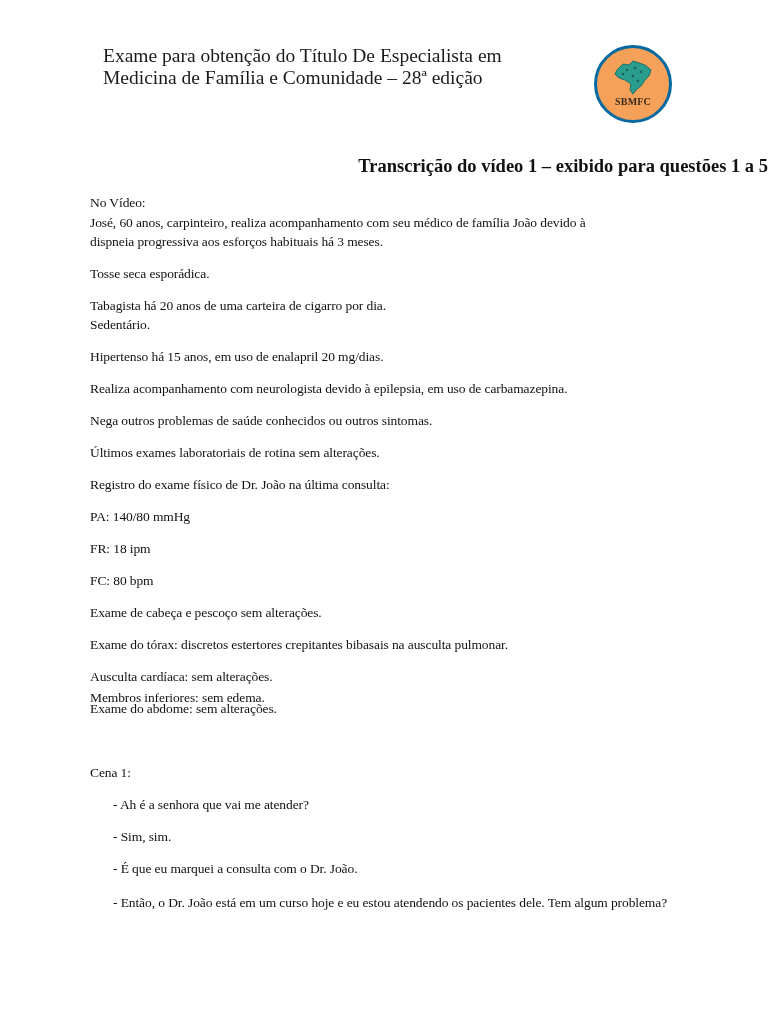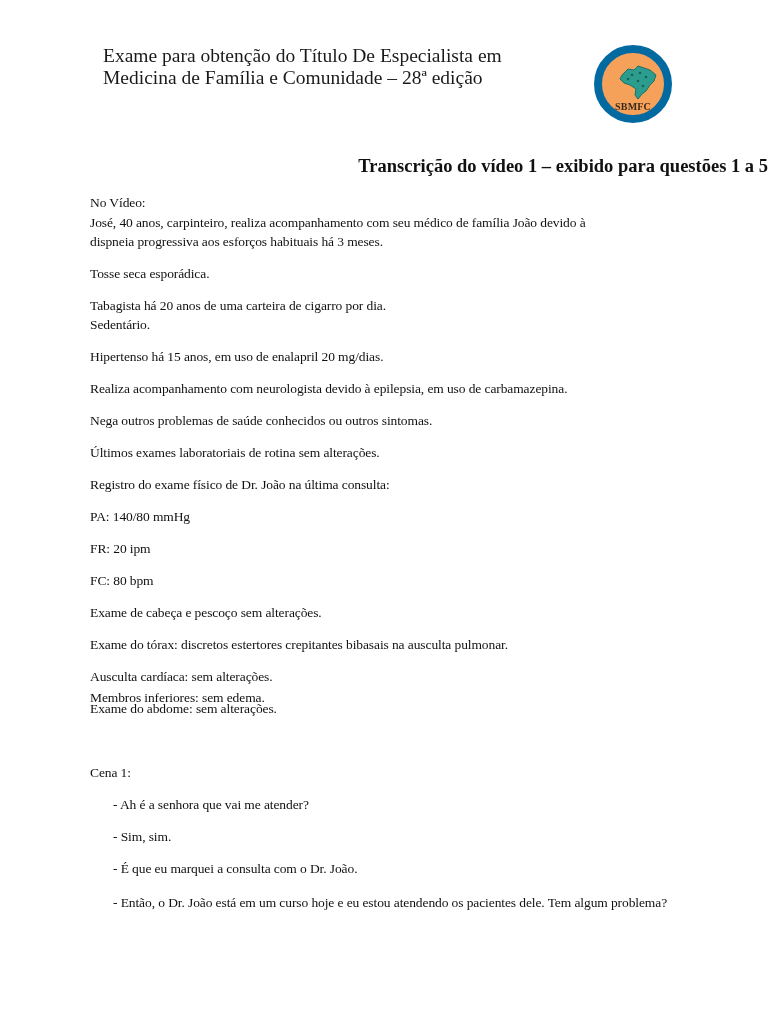--- a/index.html
+++ b/index.html
@@ -5,21 +5,21 @@
     html, body { margin: 0; padding: 0; background: #ffffff; }
     body { width: 768px; height: 1024px; position: relative; overflow: hidden; color: #111; }
     .header-title {
       position: absolute; left: 103px; top: 45px;
       font-family: Liberation Serif, serif;
       font-size: 19.5px; line-height: 22px; color: #1a1a1a;
     }
     .header-title div { white-space: nowrap; }
     .logo {
       position: absolute; left: 594px; top: 45px; width: 78px; height: 78px;
-      border-radius: 50%; background: #f5a15a; border: 8px solid #0369a1; box-sizing: border-box;
+      border-radius: 50%; background: #f5a15a; border: 3px solid #0369a1; box-sizing: border-box;
     }
     .logo svg { position: absolute; left: 14px; top: 8px; }
     .logo-text {
       position: absolute; left: 0; right: 0; top: 48px; text-align: center;
       font-family: "Liberation Serif", serif; font-weight: bold; font-size: 10px; color: #3a2a1a; letter-spacing: 0.2px;
     }
     .doc-title {
       position: absolute; left: 0; right: 0; top: 156px; text-align: right;
       font-family: "Liberation Serif", serif; font-weight: bold; font-size: 18.5px; color: #111;
     }
@@ -49,33 +49,33 @@
     <circle cx="27" cy="25" r="1.3" fill="#1f5f58"></circle>
       <circle cx="12" cy="18" r="1.3" fill="#1f5f58"></circle>
   </svg>
   <div class="logo-text">SBMFC</div>
 </div>
 
 <div class="doc-title">Transcrição do vídeo 1 – exibido para questões 1 a 5</div>
 
 <div class="body-text">
   <div class="line italic" style="top:195px">No Vídeo:</div>
-  <div class="line" style="top:215px">José, 40 anos, carpinteiro, realiza acompanhamento com seu médico de família João devido à</div>
+  <div class="line" style="top:215px">José, 60 anos, carpinteiro, realiza acompanhamento com seu médico de família João devido à</div>
   <div class="line" style="top:234px">dispneia progressiva aos esforços habituais há 3 meses.</div>
 
   <div class="line" style="top:266px">Tosse seca esporádica.</div>
   <div class="line" style="top:298px">Tabagista há 20 anos de uma carteira de cigarro por dia.</div>
   <div class="line" style="top:317px">Sedentário.</div>
   <div class="line" style="top:349px">Hipertenso há 15 anos, em uso de enalapril 20 mg/dias.</div>
   <div class="line" style="top:381px">Realiza acompanhamento com neurologista devido à epilepsia, em uso de carbamazepina.</div>
   <div class="line" style="top:413px">Nega outros problemas de saúde conhecidos ou outros sintomas.</div>
   <div class="line" style="top:445px">Últimos exames laboratoriais de rotina sem alterações.</div>
   <div class="line" style="top:477px">Registro do exame físico de Dr. João na última consulta:</div>
   <div class="line" style="top:509px">PA: 140/80 mmHg</div>
-  <div class="line" style="top:541px">FR: 20 ipm</div>
+  <div class="line" style="top:541px">FR: 18 ipm</div>
   <div class="line" style="top:573px">FC: 80 bpm</div>
   <div class="line" style="top:605px">Exame de cabeça e pescoço sem alterações.</div>
   <div class="line" style="top:637px">Exame do tórax: discretos estertores crepitantes bibasais na ausculta pulmonar.</div>
   <div class="line" style="top:669px">Ausculta cardíaca: sem alterações.</div>
   <div class="line" style="top:701px">Exame do abdome: sem alterações.</div>
   <div class="line" style="top:690px">Membros inferiores: sem edema.</div>
   <div class="line" style="top:765px">Cena 1:</div>
 
   <div class="line dialogue" style="top:797px">- Ah é a senhora que vai me atender?</div>
   <div class="line dialogue" style="top:829px">- Sim, sim.</div>

